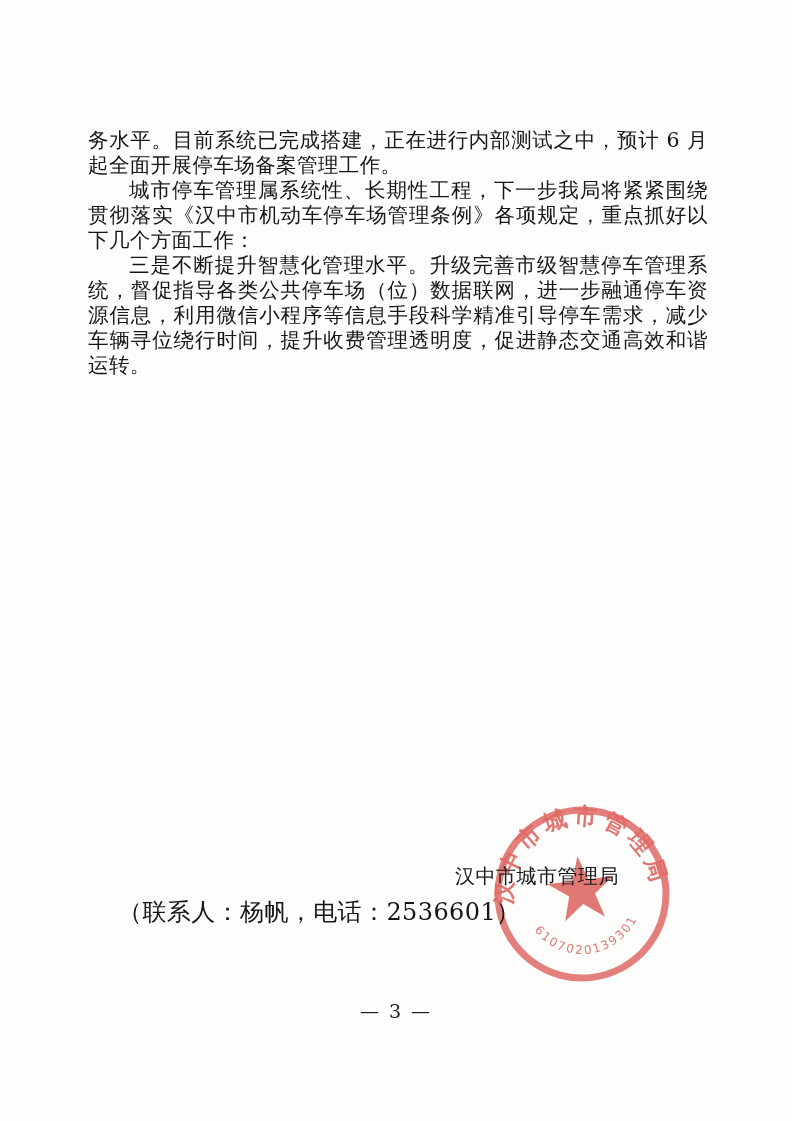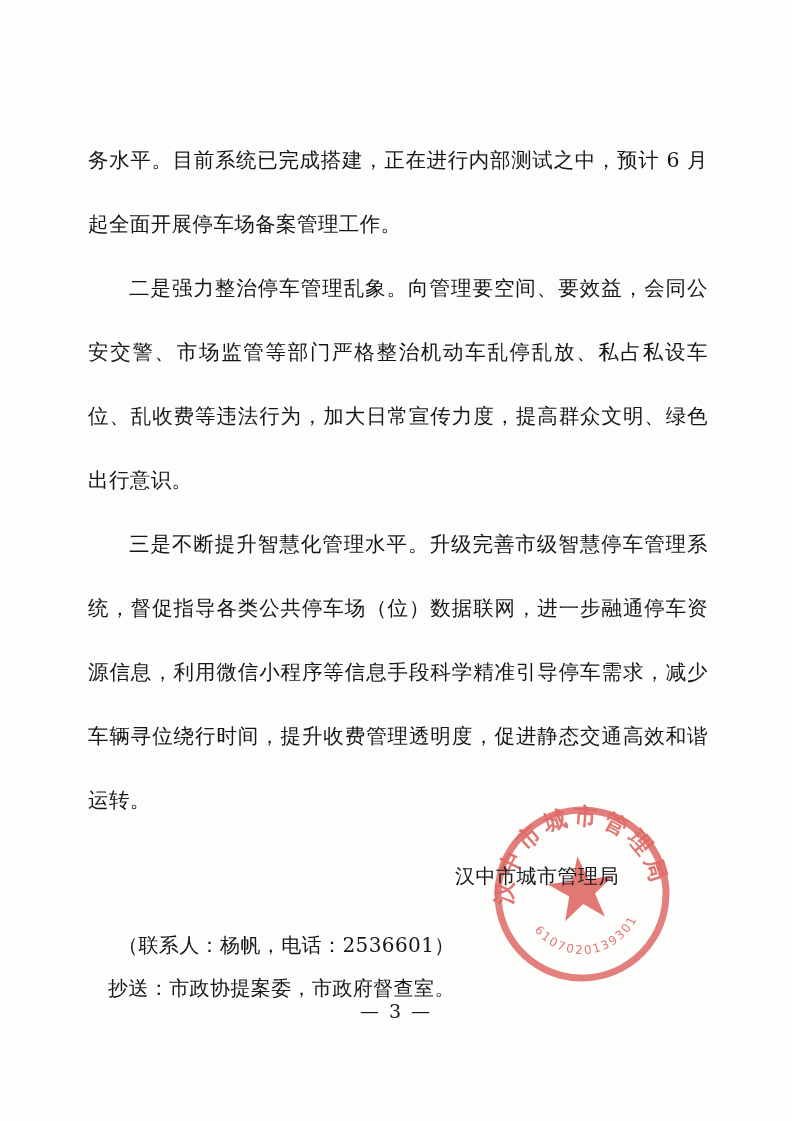--- a/index.html
+++ b/index.html
@@ -25,21 +25,21 @@
 
   .doc-body {
     position: absolute;
     left: 88px;
     top: 128px;
     width: 620px;
   }
 
   .para {
     font-size: 20.5px;
-    line-height: 64px;
+    line-height: 25px;
     letter-spacing: 0.4px;
     text-align: justify;
     text-justify: inter-ideograph;
     margin: 0 0 0 0;
     color: #15161a;
   }
   .para.indent {
     text-indent: 2em;
   }
 
@@ -50,22 +50,22 @@
     width: 250px;
     font-size: 20px;
     line-height: 42px;
     letter-spacing: 0.5px;
     color: #15161a;
   }
 
   .contact-line {
     position: absolute;
     left: 118px;
-    top: 932px;
-    font-size: 20px;
+    top: 896px;
+    font-size: 24px;
     letter-spacing: 0.4px;
   }
 
   .cc-line {
     position: absolute;
     left: 108px;
     top: 975px;
     font-size: 20px;
     letter-spacing: 0.4px;
   }
@@ -99,21 +99,21 @@
     opacity: 0.78;
   }
 </style>
 </head>
 <body>
 
 <div class="page">
 
   <div class="doc-body">
     <p class="para">务水平。目前系统已完成搭建，正在进行内部测试之中，预计 6 月起全面开展停车场备案管理工作。</p>
-    <p class="para indent">二是强力整治停车管理乱象。向管理要空间、要效益，会同公安交警、市场监管等部门严格整治机动车乱停乱放、私占私设车位、乱收费等违法行为，加大日常宣传力度，提高群众文明、绿色出行意识。</p>
+    <p class="para indent">城市停车管理属系统性、长期性工程，下一步我局将紧紧围绕贯彻落实《汉中市机动车停车场管理条例》各项规定，重点抓好以下几个方面工作：</p>
     <p class="para indent">三是不断提升智慧化管理水平。升级完善市级智慧停车管理系统，督促指导各类公共停车场（位）数据联网，进一步融通停车资源信息，利用微信小程序等信息手段科学精准引导停车需求，减少车辆寻位绕行时间，提升收费管理透明度，促进静态交通高效和谐运转。</p>
   </div>
 
   <div class="seal">
     <div class="seal-wrap">
       <svg width="208" height="208" viewBox="0 0 208 208" xmlns="http://www.w3.org/2000/svg">
         <defs>
           <path id="arcTop" d="M 34,104 A 70,70 0 0 1 174,104" fill="none"></path>
           <path id="arcBottom" d="M 44,104 A 60,60 0 0 0 164,104" fill="none"></path>
         </defs>
@@ -130,17 +130,16 @@
       </svg>
     </div>
   </div>
 
   <div class="signature-block">
     <div>汉中市城市管理局</div>
   </div>
 
   <div class="contact-line">（联系人：杨帆，电话：2536601）</div>
 
-  <div class="cc-line">抄送：市政协提案委，市政府督查室。</div>
 
   <div class="page-number">— 3 —</div>
 
 </div>
 
 </body></html>

